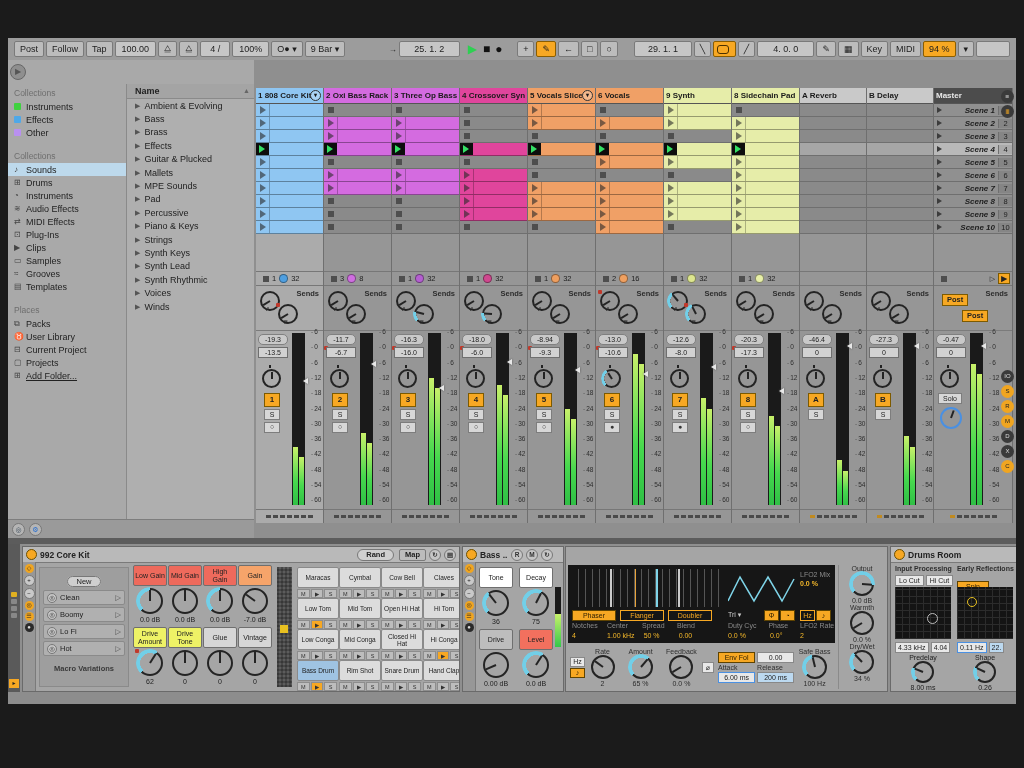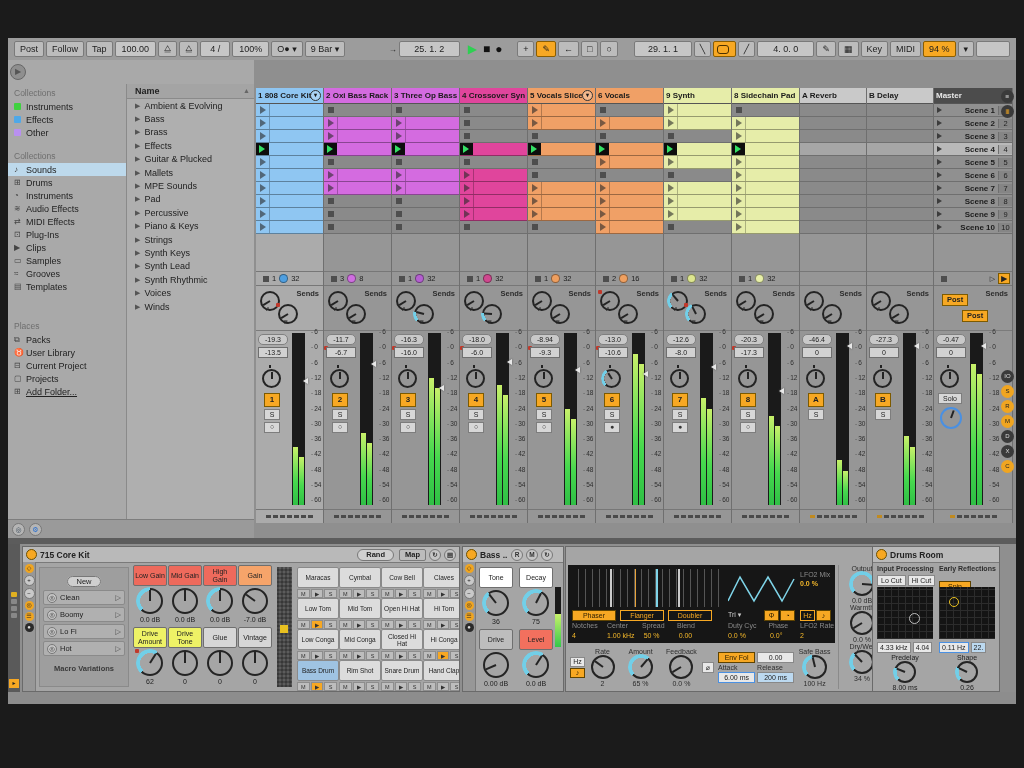--- a/index.html
+++ b/index.html
@@ -87,21 +87,21 @@
   .sbtn{position:absolute;left:8px;top:78px;width:14px;height:9px;background:#d7d7d7;border:1px solid #7d7d7d;
         font-size:7px;text-align:center;line-height:9px;}
   .rec{position:absolute;left:8px;top:91px;width:14px;height:9px;background:#d7d7d7;border:1px solid #7d7d7d;
        font-size:7px;text-align:center;line-height:8px;color:#333;}
   .txf{height:13px;border-top:1px solid #777;display:flex;align-items:center;justify-content:center;gap:2px;}
   .txf b{width:5px;height:3px;background:#4a4a4a;}
   .txf b.o{background:#c08a20;}
   .mhdr{background:#4c4c4c;color:#e8e8e8;}
   .scene{height:12px;border-bottom:1px solid #6f6f6f;background:#909090;display:flex;align-items:center;font-size:8px;}
   .scene.sel{background:#b9b9b9;}
-  .scene .sname{flex:1;text-align:right;padding-right:3px;font-weight:bold;color:#1c1c1c;}
+  .scene .sname{flex:1;text-align:right;padding-right:3px;font-weight:bold;color:#1c1c1c;font-style:italic;}
   .scene .snum{width:13px;text-align:center;border-left:1px solid #6f6f6f;background:rgba(0,0,0,.07);font-size:7.5px;}
   .stri{width:0;height:0;border-left:5px solid #3c3c3c;border-top:3.5px solid transparent;
         border-bottom:3.5px solid transparent;margin-left:3px;}
   .postbox{background:#f7a823;border:1px solid #7d5a00;font-size:7.5px;font-weight:bold;padding:0 4px;height:10px;line-height:10px;}
   #rail{position:absolute;right:1px;top:28px;width:15px;}
   .railc{width:13px;height:13px;border-radius:50%;margin:2px auto;font-size:6.5px;text-align:center;line-height:13px;color:#ddd;}
   
   .knob{position:relative;display:inline-block;border:2px solid #242424;border-radius:50%;background:transparent;}
   .knob i{position:absolute;left:50%;top:50%;width:2px;height:48%;margin-left:-1px;background:#242424;transform-origin:50% 0;}
   .knob b{position:absolute;inset:-3px;border-radius:50%;
@@ -216,21 +216,21 @@
         <div class="bitem sel"><span class="bi">♪</span>Sounds</div>
         <div class="bitem"><span class="bi">⊞</span>Drums</div>
         <div class="bitem"><span class="bi">◔</span>Instruments</div>
         <div class="bitem"><span class="bi">≋</span>Audio Effects</div>
         <div class="bitem"><span class="bi">⇄</span>MIDI Effects</div>
         <div class="bitem"><span class="bi">⊡</span>Plug-Ins</div>
         <div class="bitem"><span class="bi">▶</span>Clips</div>
         <div class="bitem"><span class="bi">▭</span>Samples</div>
         <div class="bitem"><span class="bi">≈</span>Grooves</div>
         <div class="bitem"><span class="bi">▤</span>Templates</div>
-        <div class="bhead" style="margin-top:24px">Places</div>
+        <div class="bhead" style="margin-top:8px">Places</div>
         <div class="bitem">
           <span class="bi">⧉</span>
           <span style="">Packs</span>
         </div>
         <div class="bitem">
           <span class="bi">♉</span>
           <span style="">User Library</span>
         </div>
         <div class="bitem">
           <span class="bi">⊟</span>
@@ -1307,21 +1307,21 @@
       <div class="dr y"></div>
         <div class="dr"></div>
         <div class="dr"></div>
         <div class="dr"></div>
       <div class="drb">▸</div>
     </div>
     <div id="devhost">
   <div class="device" style="left:14px;width:436px">
     <div class="dtitle">
             <span class="donoff"></span>
-      <span>715 Core Kit</span>
+      <span>992 Core Kit</span>
       <span style="margin-left:auto" class="pill">Rand</span>
       <span class="tbtn" style="height:10px;line-height:10px;font-size:7.5px">Map</span>
       <span class="dicon">↻</span>
       <span class="dicon">▤</span>
           </div>
     <div class="chainrail">
       <div class="cr" style="background:#f0a520">◇</div>
       <div class="cr" style="background:#c9c9c9;border:1px solid #777">+</div>
       <div class="cr" style="background:#c9c9c9;border:1px solid #777">−</div>
       <div class="cr" style="background:#f0a520">◎</div>
@@ -1666,21 +1666,21 @@
             <div style="width:46px;text-align:center;font-size:7px;color:#2e2e2e">
       <div>Warmth</div>
       <span class="knob" style="width:20px;height:20px"><i style="transform:rotate(58.5deg)"></i></span>
       <div>0.0 %</div></div>
             <div style="width:46px;text-align:center;font-size:7px;color:#2e2e2e">
       <div>Dry/Wet</div>
       <span class="knob" style="width:20px;height:20px"><b style="background:conic-gradient(from 225deg,#72cfe8 0deg 91.80000000000001deg,transparent 91.80000000000001deg 360deg)"></b><i style="transform:rotate(136.8deg)"></i></span>
       <div>34 %</div></div>
     </div>
   </div>
-  <div class="device" style="left:864px;width:126px">
+  <div class="device" style="left:882px;width:126px">
     <div class="dtitle">
             <span class="donoff"></span>
       <span>Drums Room</span>
           </div>
     <div style="position:absolute;left:4px;top:18px;font-size:7px;font-weight:bold;color:#2e2e2e">Input Processing</div>
     <div style="position:absolute;left:4px;top:28px;display:flex;gap:2px">
       <span class="wbox" style="padding:0 3px;height:9px;line-height:9px">Lo Cut</span>
       <span class="wbox" style="padding:0 3px;height:9px;line-height:9px">Hi Cut</span>
           </div>
     <div style="position:absolute;left:4px;top:40px">

